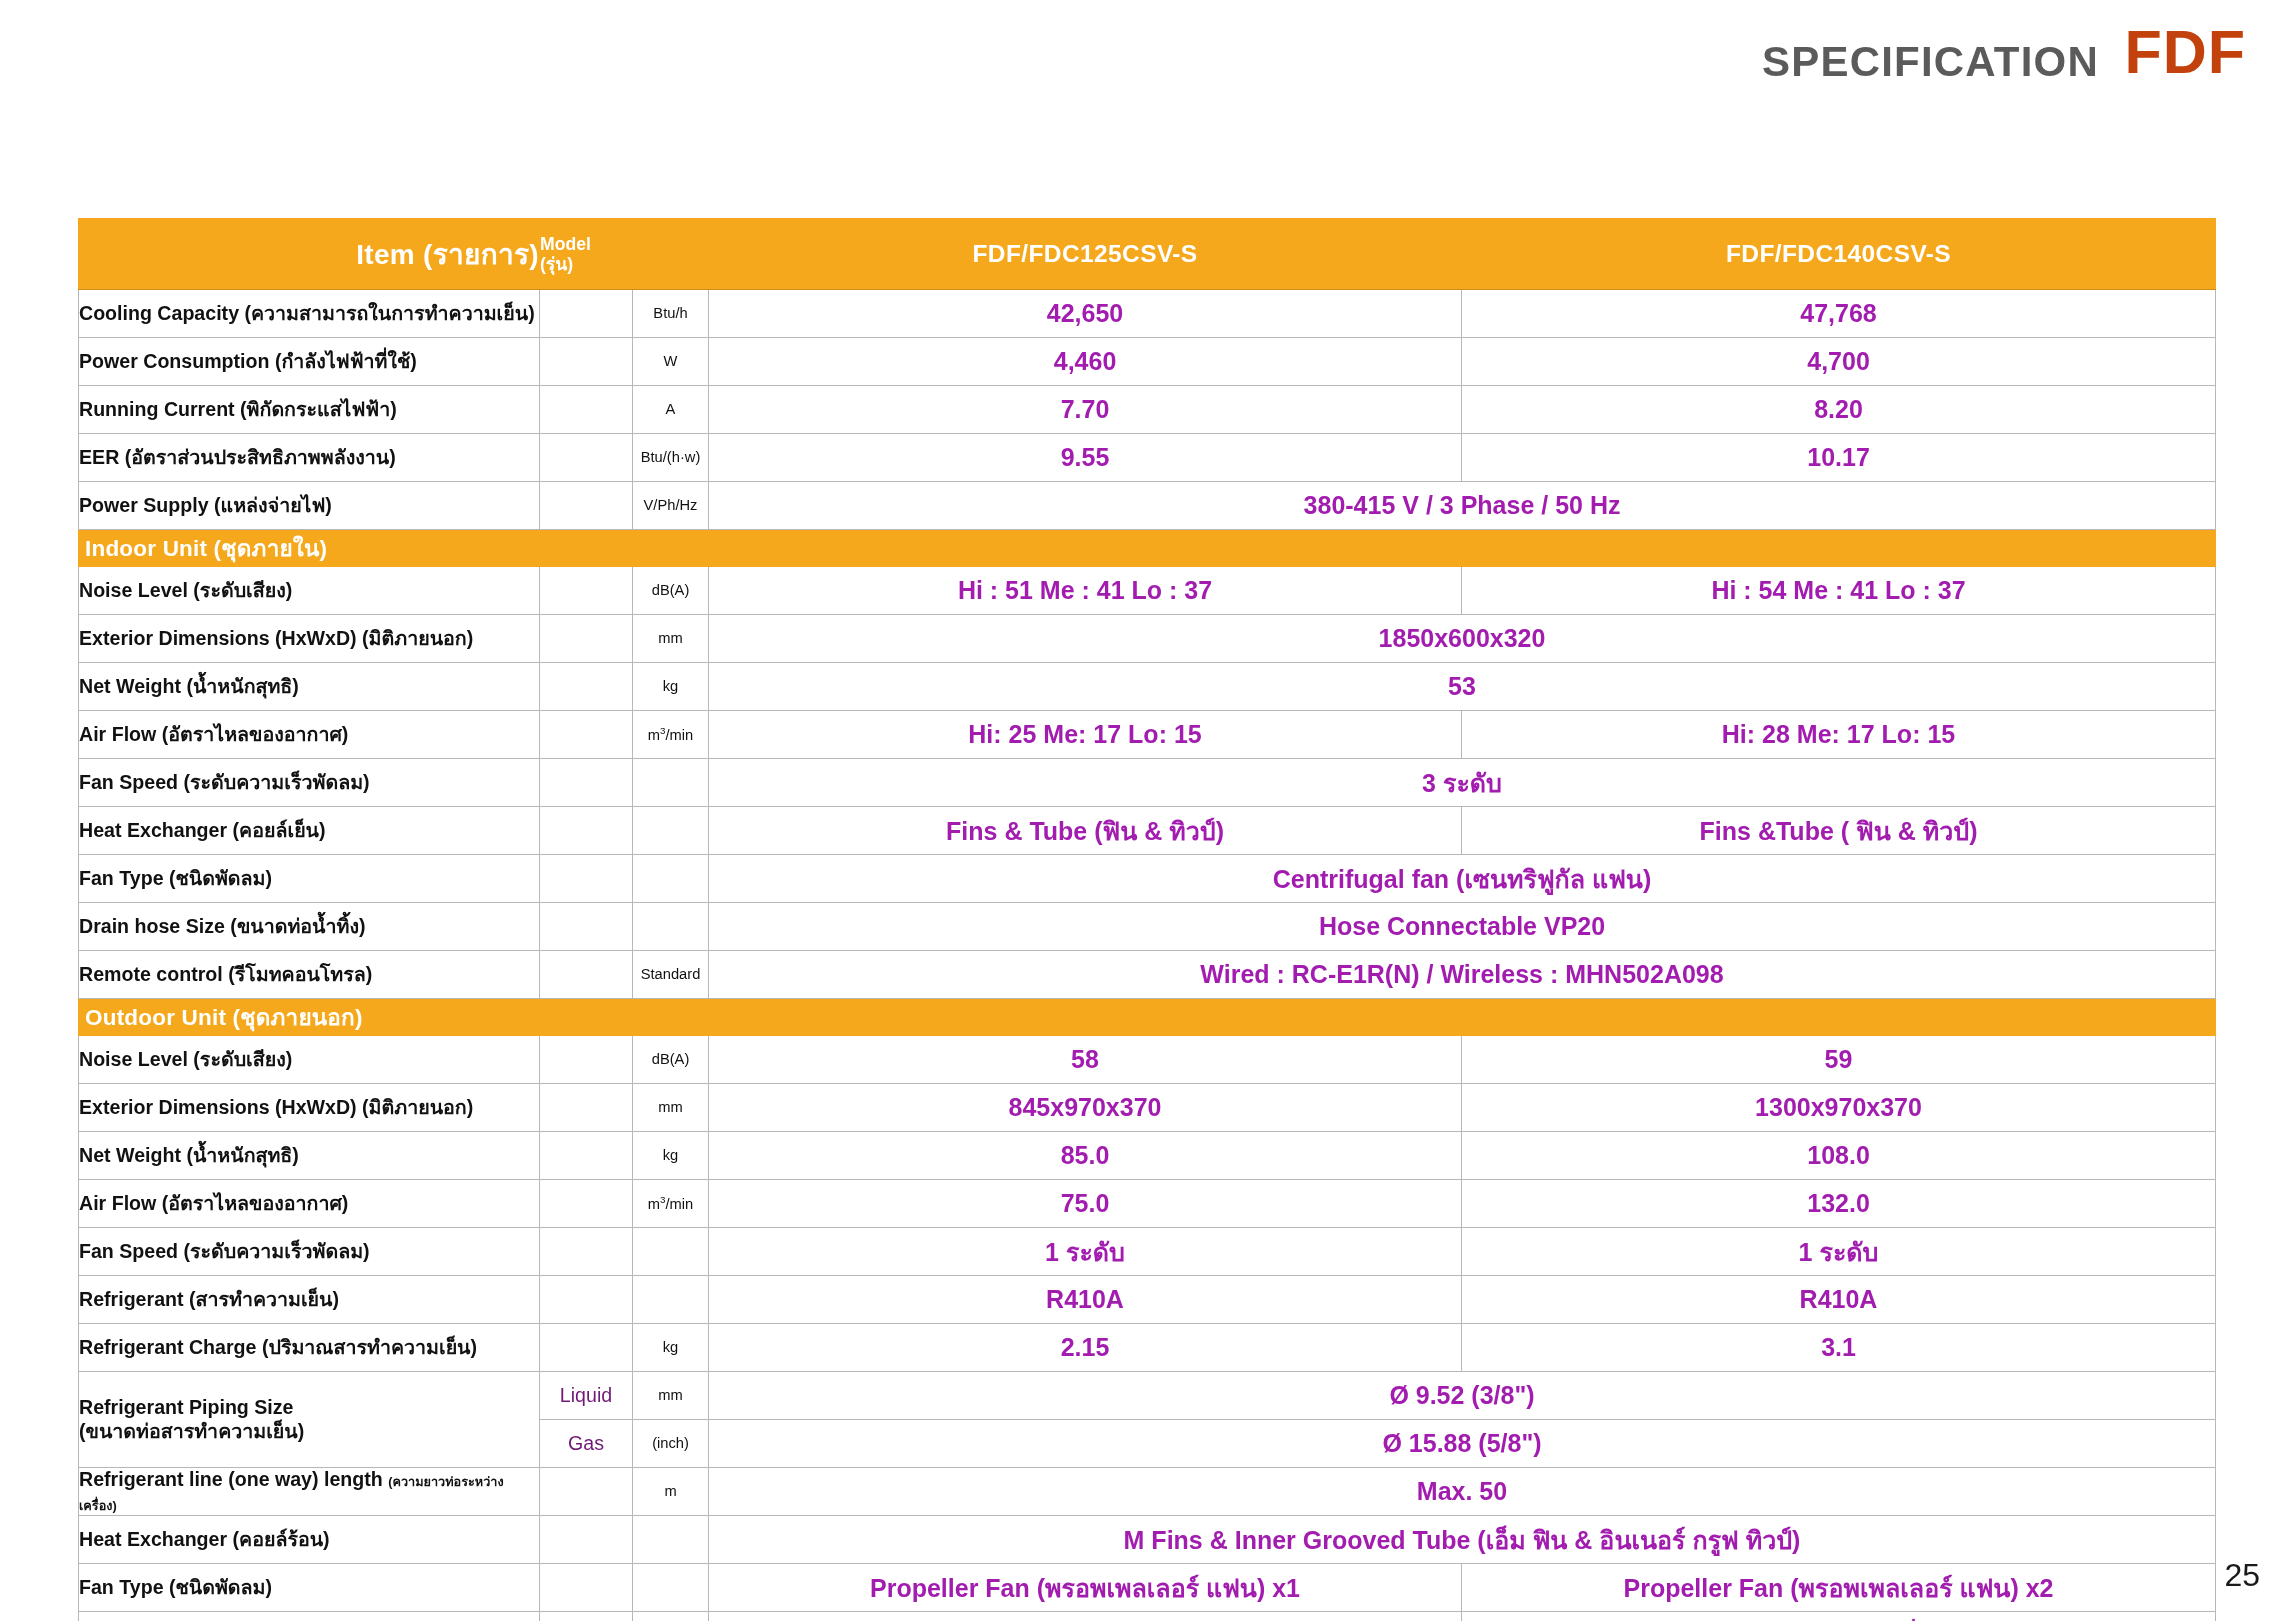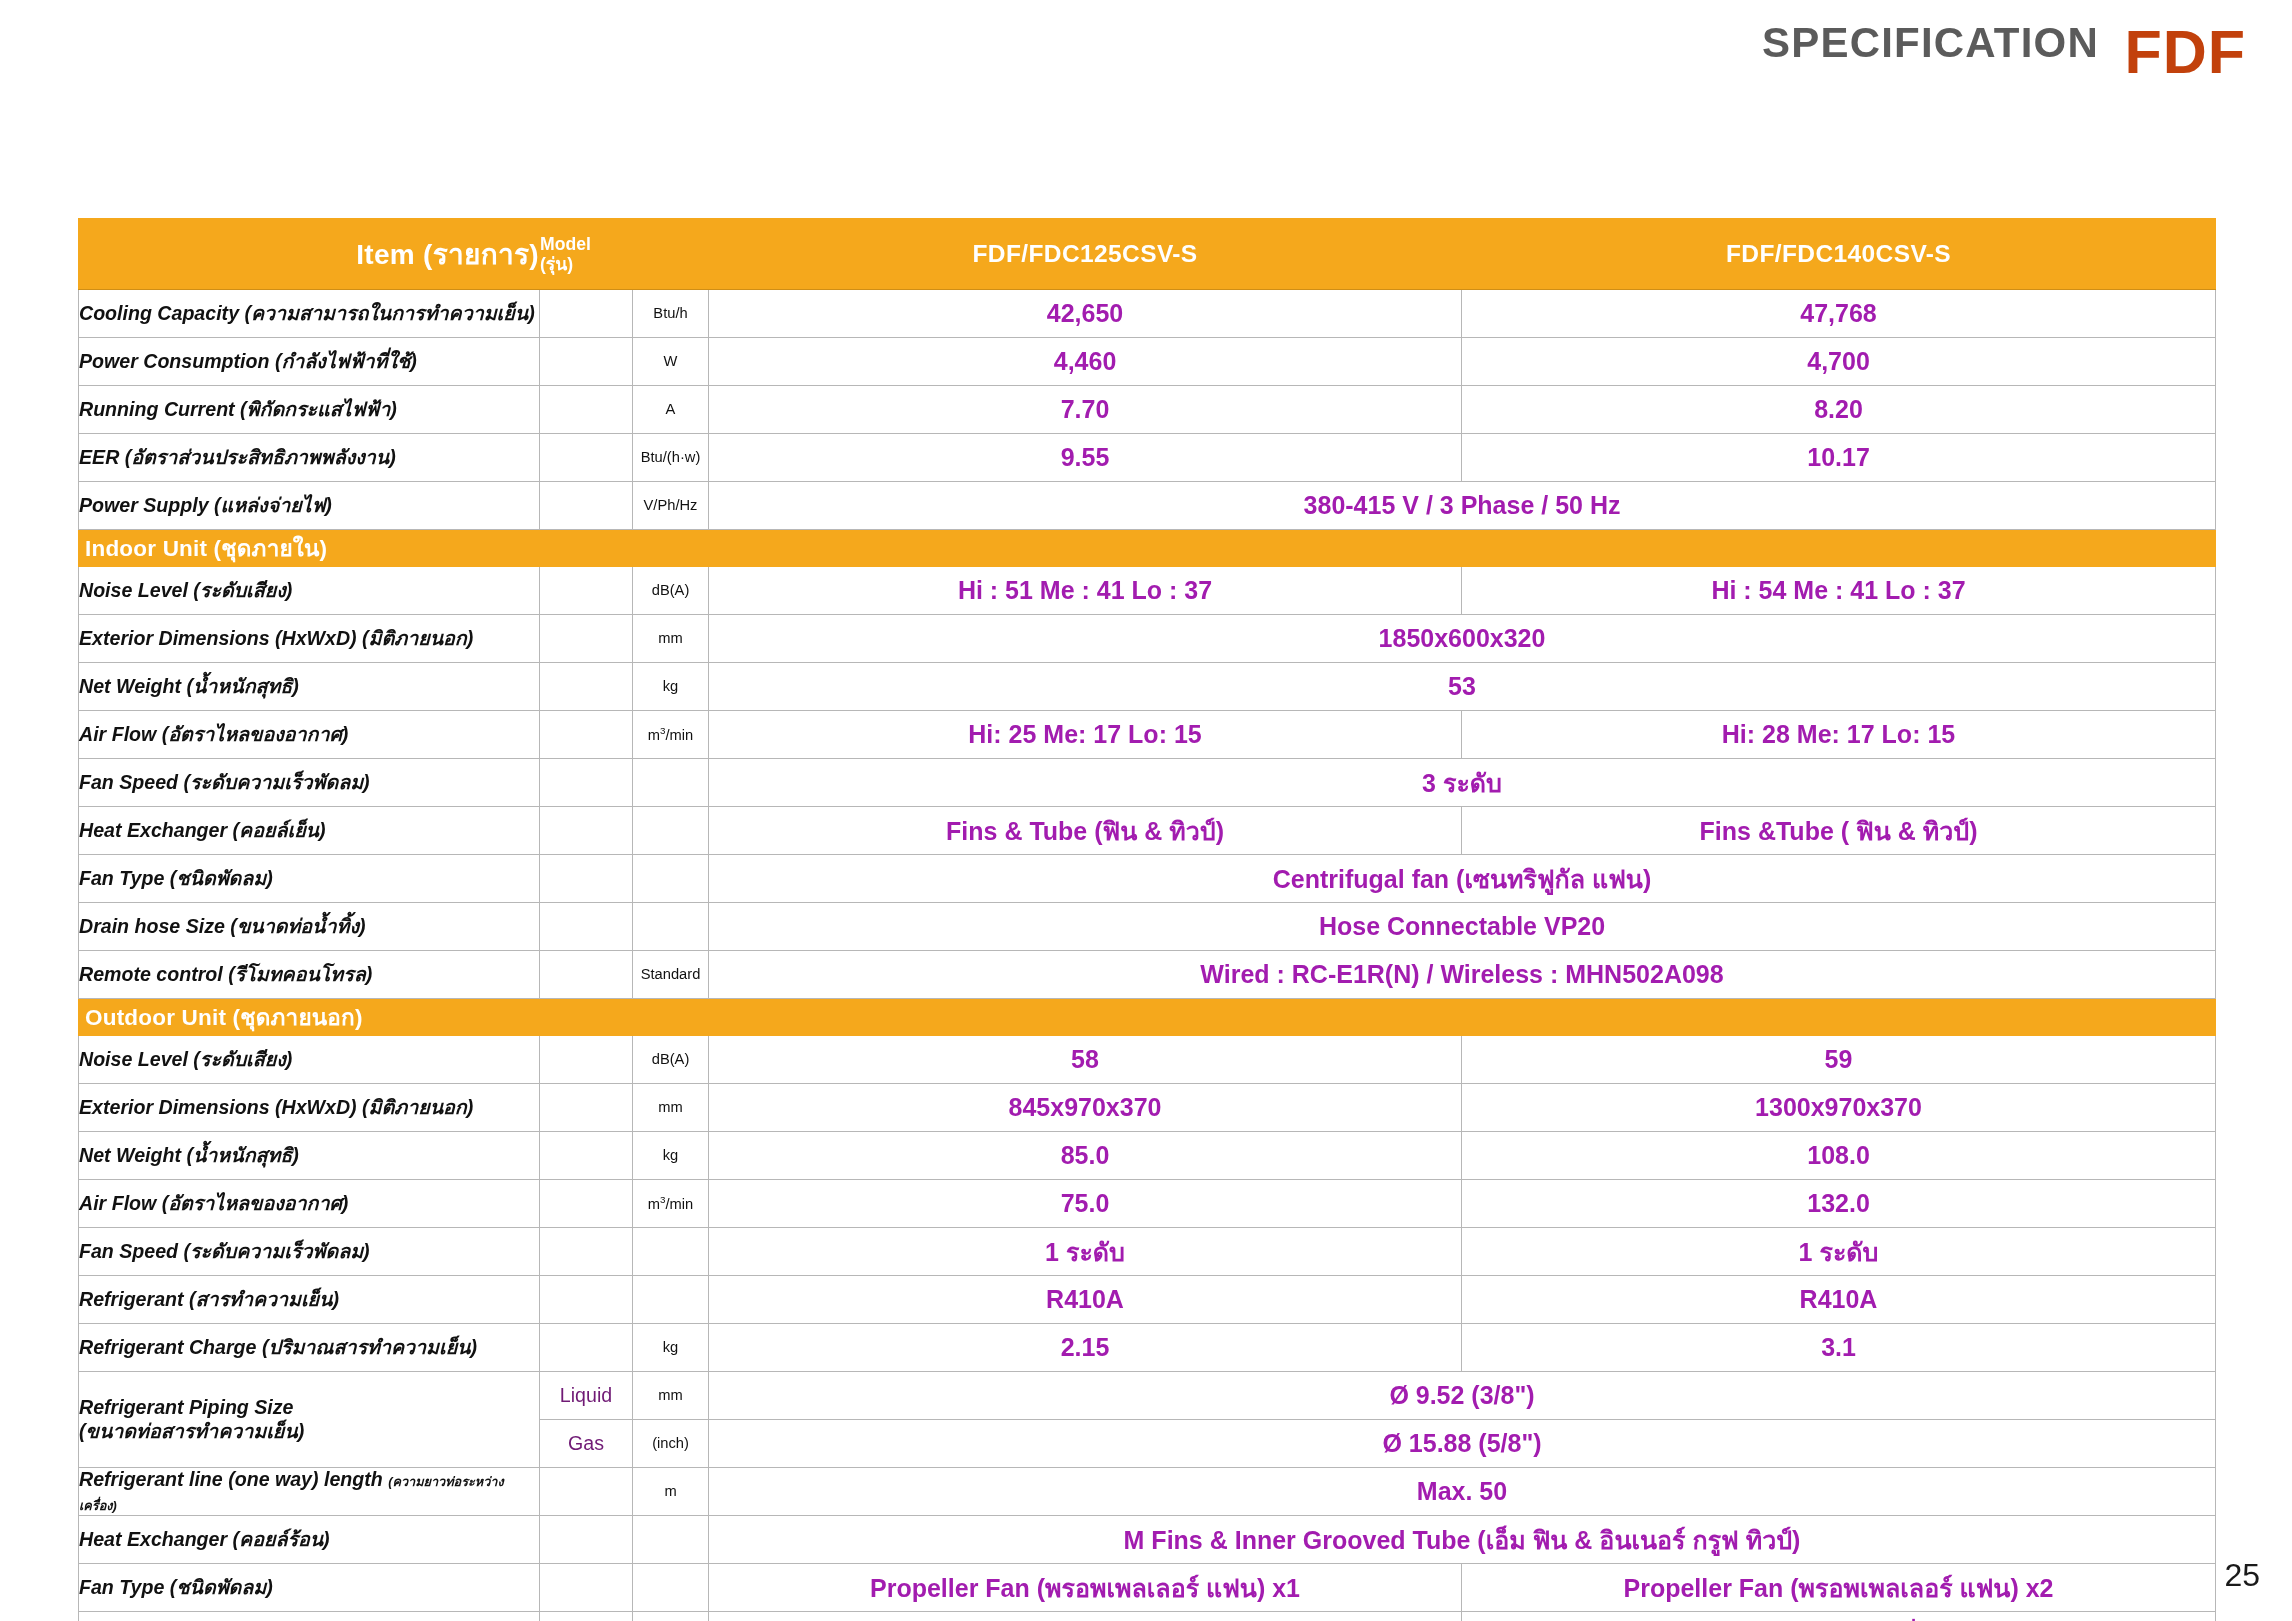--- a/index.html
+++ b/index.html
@@ -14,21 +14,21 @@
     width: 2293px; height: 1621px;
     background: #ffffff;
     overflow: hidden;
   }
 
   
   .page-header {
     position: absolute;
     top: 21.6px; right: 47px;
     display: flex;
-    align-items: flex-start;
+    align-items: flex-end;
     gap: 25.5px;
     margin-left: 18px;
   }
   .spec-word {
     font-size: 42px;
     font-weight: bold;
     letter-spacing: 1.2px;
     color: #5b5b5b;
     line-height: 1;
   }
@@ -111,21 +111,20 @@
   
   .row td { height: 48px; background: #ffffff; }
 
   .c-item {
     font-size: 19.6px;
     font-weight: bold;
     color: #111111;
     padding-left: 15.7px;
     text-align: left;
     line-height: 1.2;
-    font-style: italic;
   }
   .c-item .thai-small {
     font-size: 12.7px;
     font-weight: bold;
   }
   .c-sub {
     font-size: 19.6px;
     font-weight: normal;
     color: #701a75;
     text-align: center;

